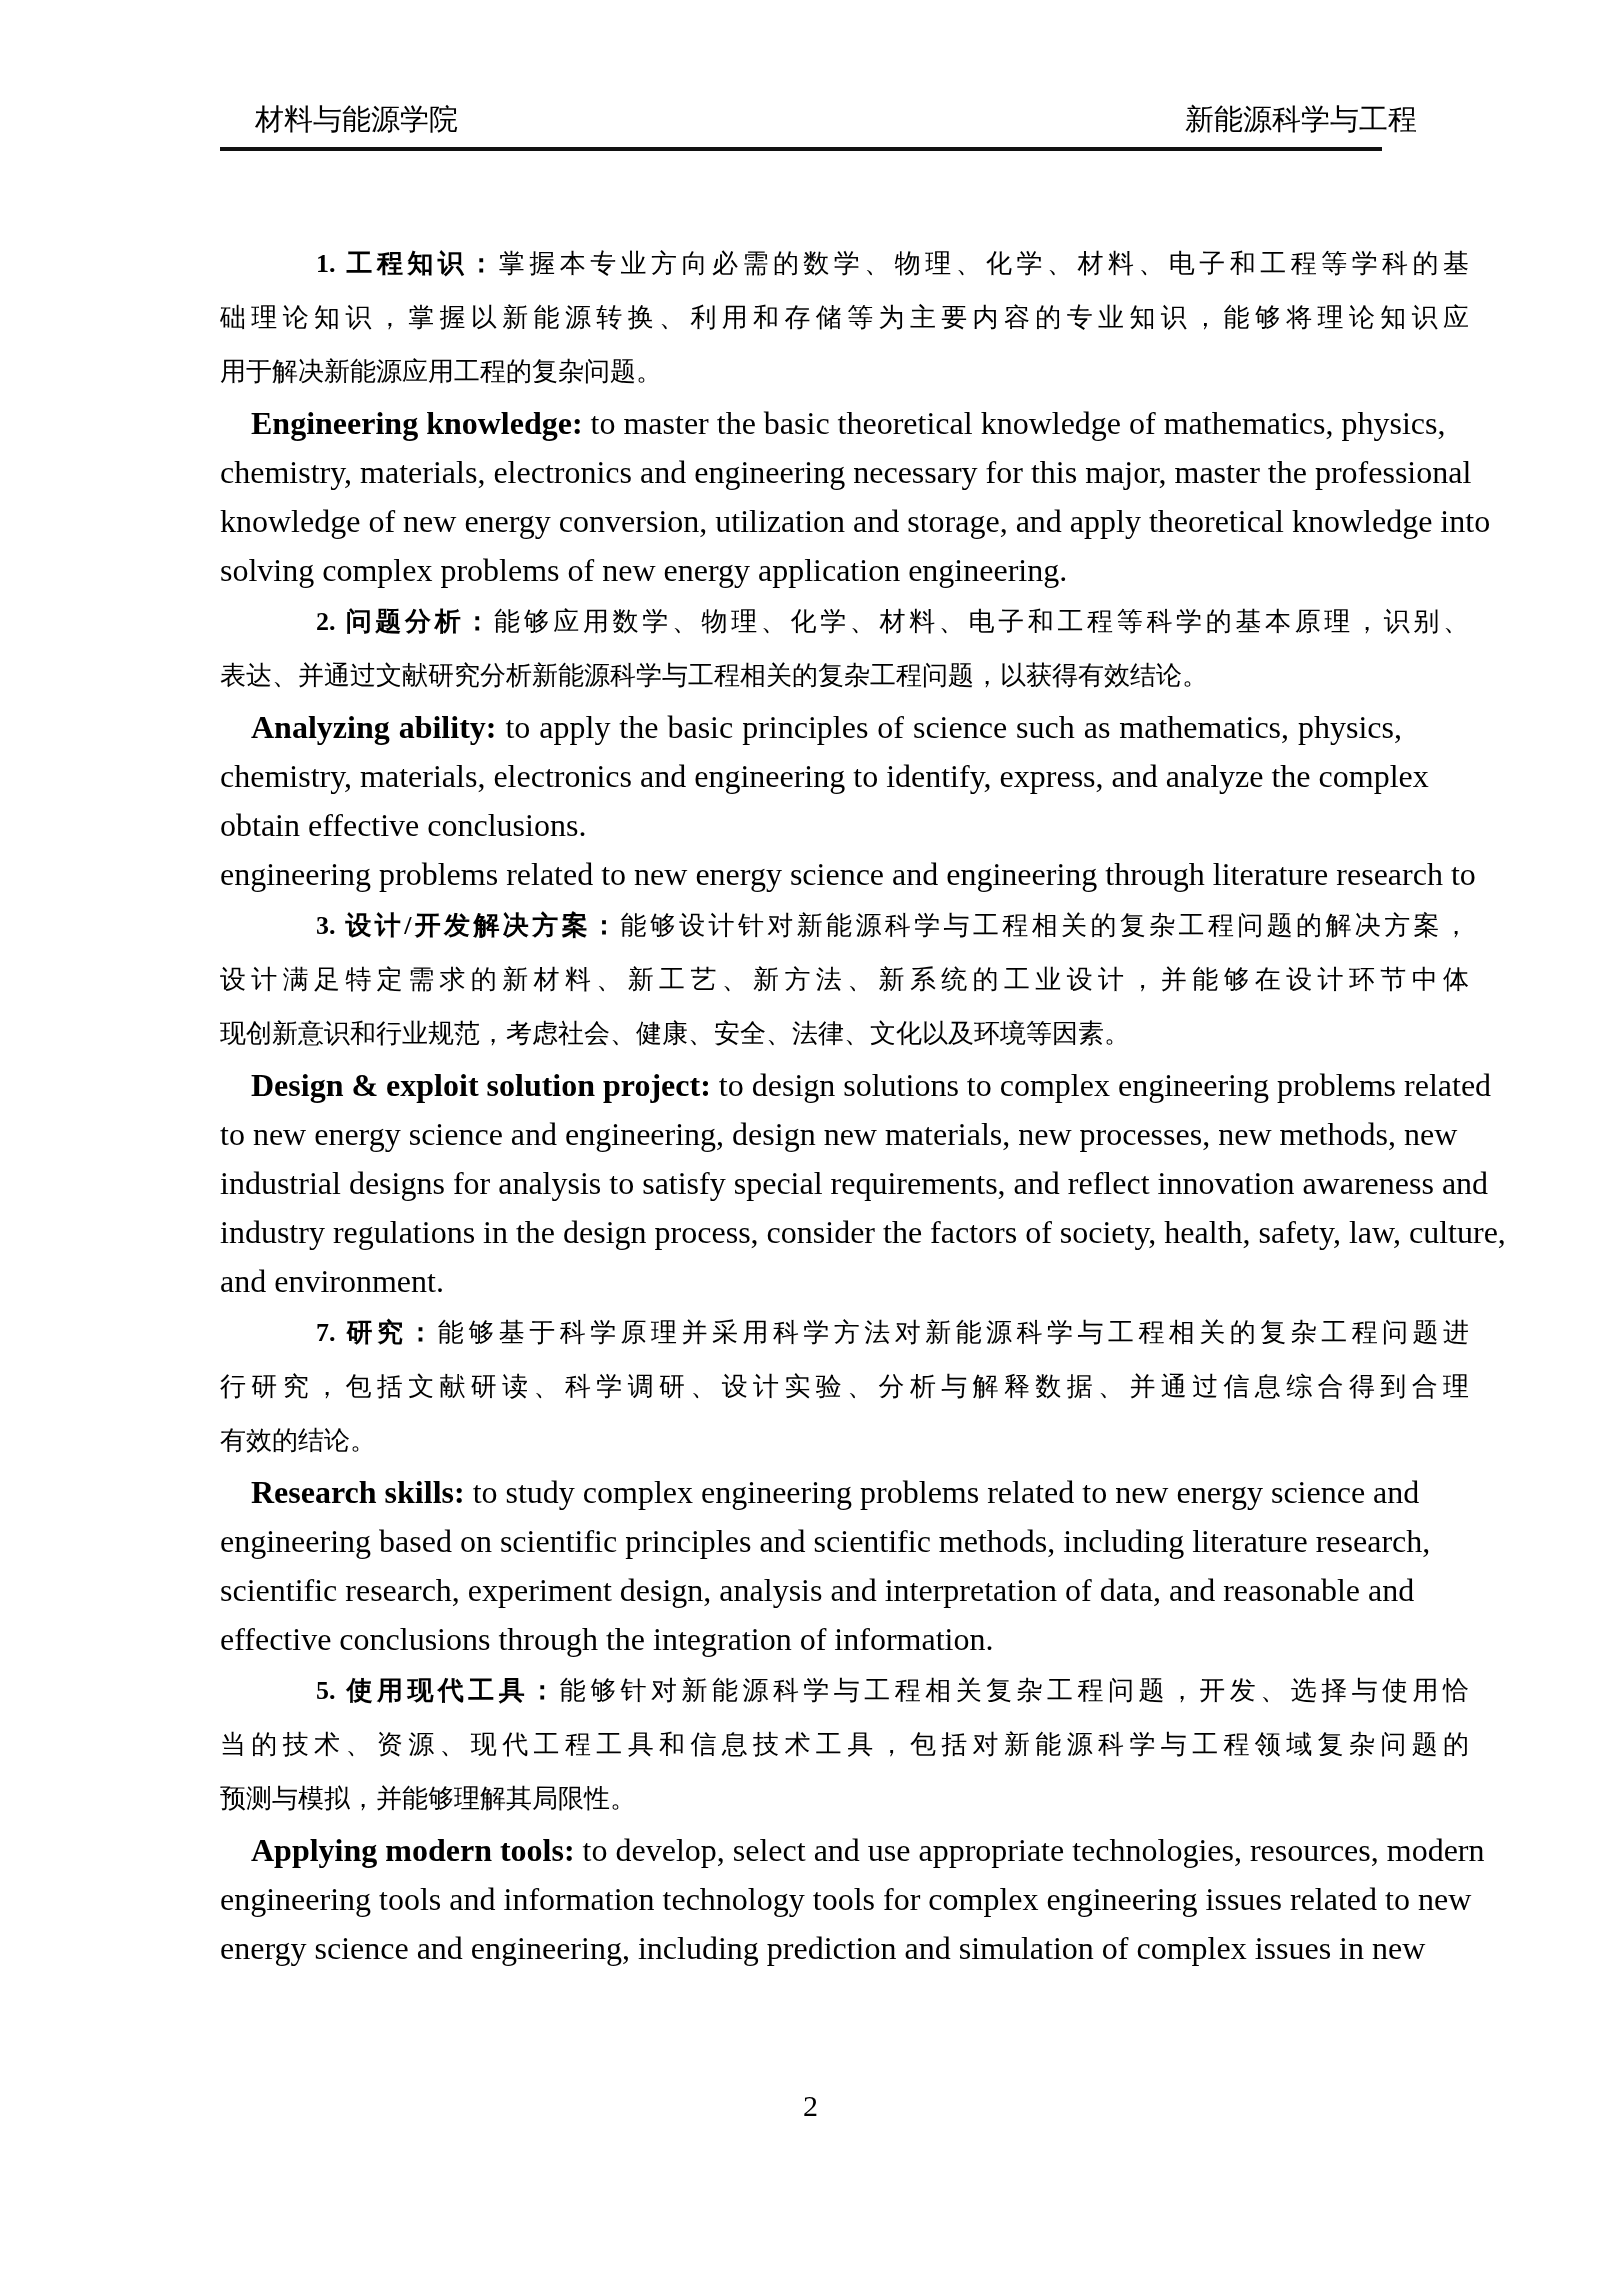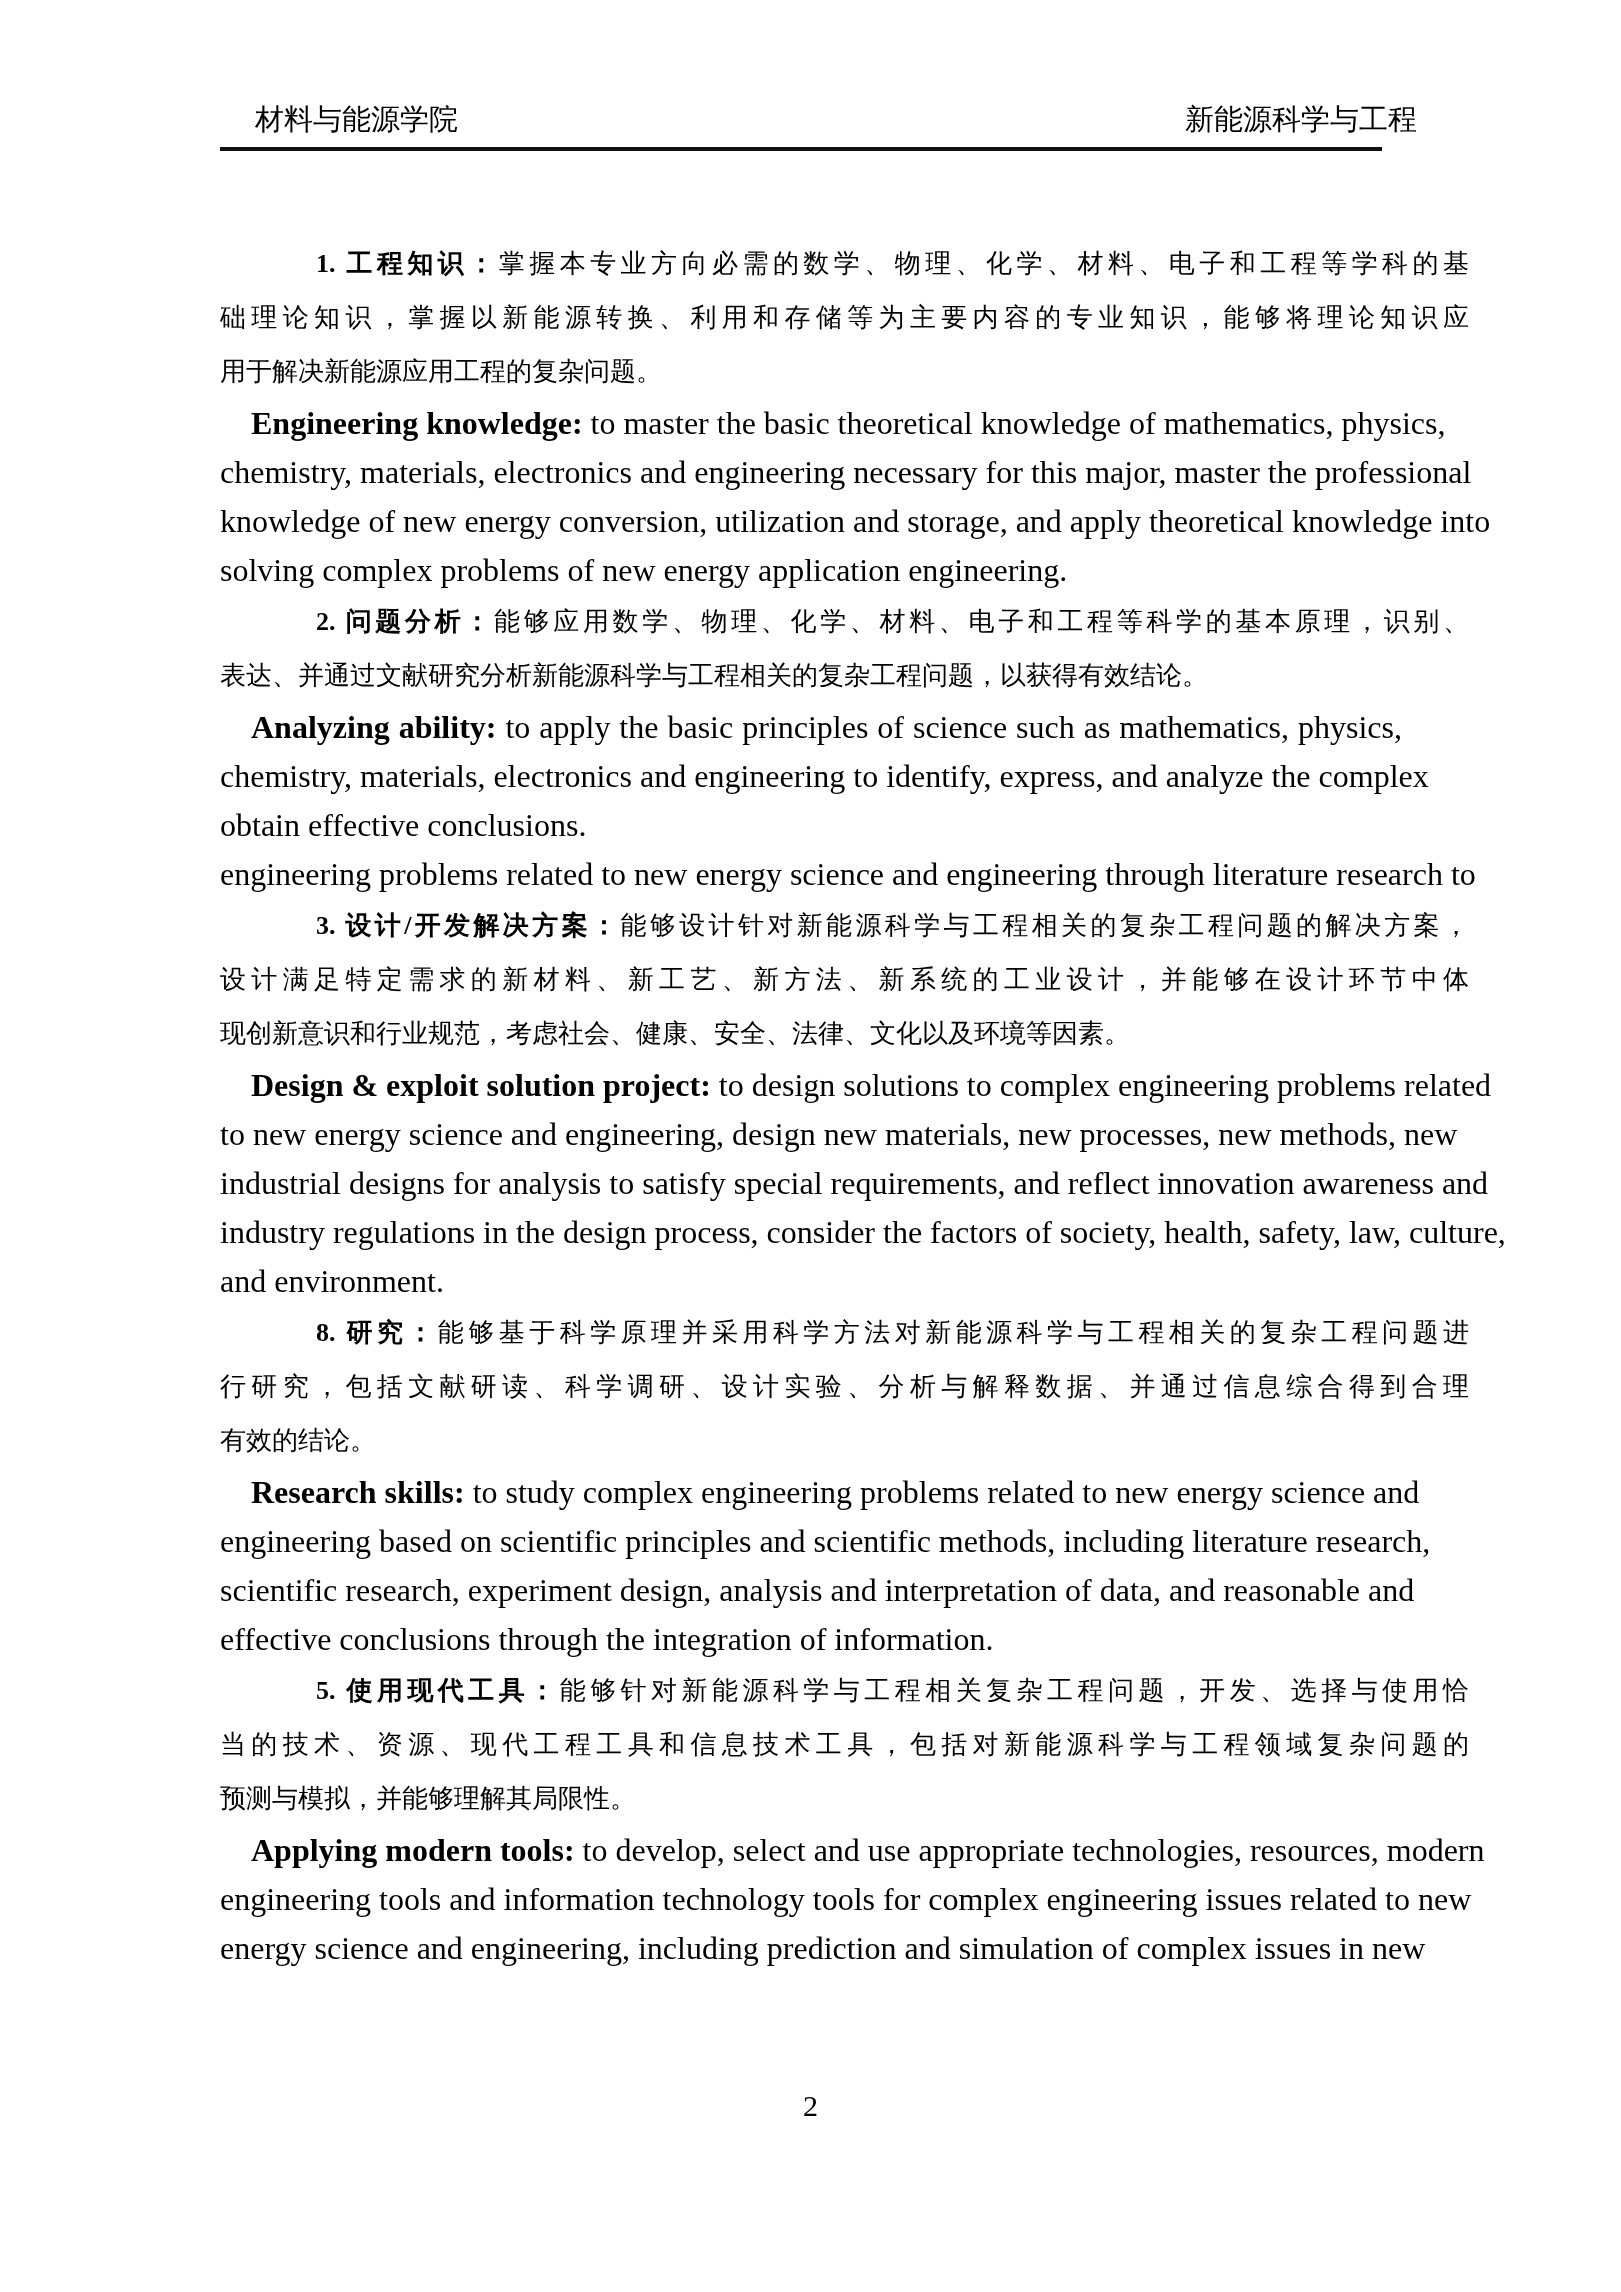--- a/index.html
+++ b/index.html
@@ -87,21 +87,21 @@
 
   <div>
     <div class="ln en ind-en"><b class="lbl">Design &amp; exploit solution project:</b><span> to design solutions to complex engineering problems related</span></div>
     <div class="ln en"><span>to new energy science and engineering, design new materials, new processes, new methods, new</span></div>
     <div class="ln en"><span>industrial designs for analysis to satisfy special requirements, and reflect innovation awareness and</span></div>
     <div class="ln en"><span>industry regulations in the design process, consider the factors of society, health, safety, law, culture,</span></div>
     <div class="ln en last"><span>and environment.</span></div>
   </div>
 
   <div>
-    <div class="ln zh ind-zh"><b class="lbl">8. 研究：</b><span>能够基于科学原理并采用科学方法对新能源科学与工程相关的复杂工程问题进</span></div>
+    <div class="ln zh ind-zh"><b class="lbl">7. 研究：</b><span>能够基于科学原理并采用科学方法对新能源科学与工程相关的复杂工程问题进</span></div>
     <div class="ln zh"><span>行研究，包括文献研读、科学调研、设计实验、分析与解释数据、并通过信息综合得到合理</span></div>
     <div class="ln zh last"><span>有效的结论。</span></div>
   </div>
 
   <div>
     <div class="ln en ind-en"><b class="lbl">Research skills:</b><span> to study complex engineering problems related to new energy science and</span></div>
     <div class="ln en"><span>engineering based on scientific principles and scientific methods, including literature research,</span></div>
     <div class="ln en"><span>scientific research, experiment design, analysis and interpretation of data, and reasonable and</span></div>
     <div class="ln en last"><span>effective conclusions through the integration of information.</span></div>
   </div>

